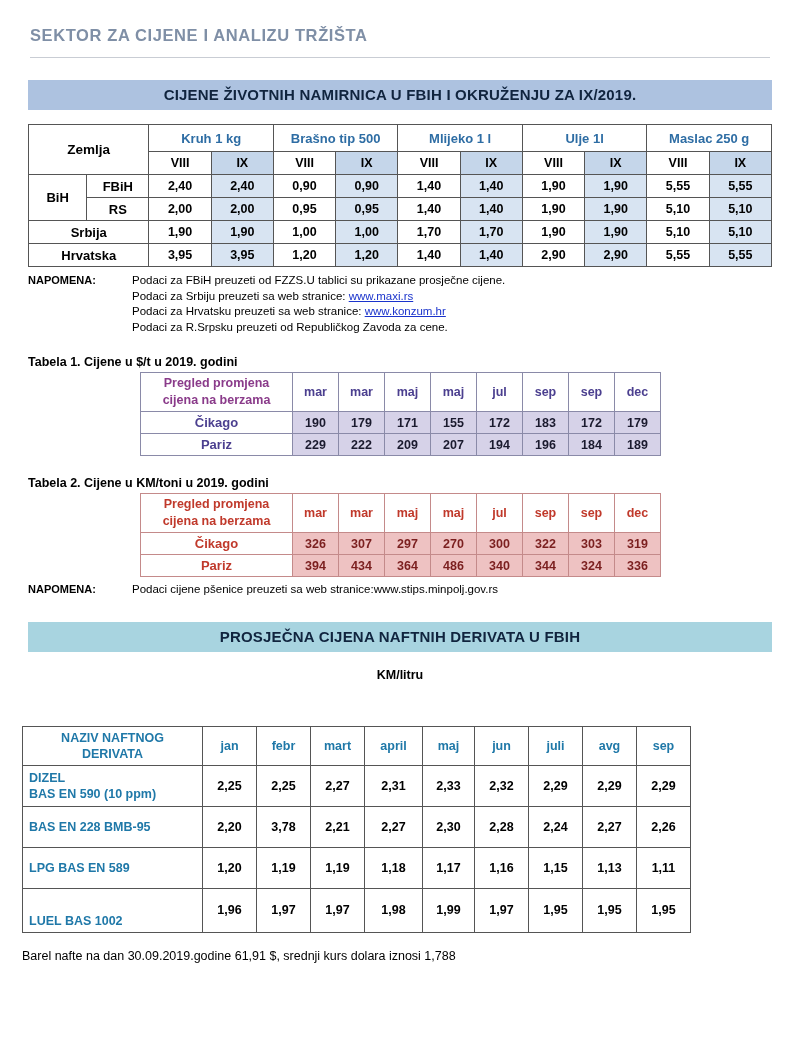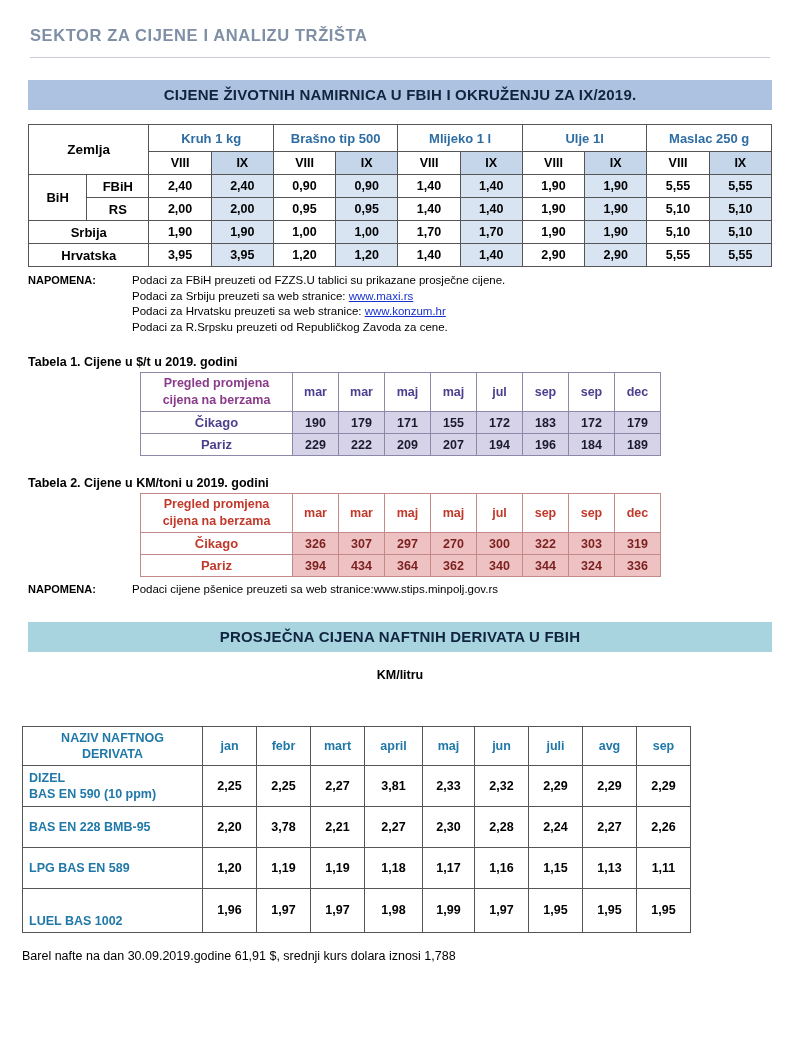--- a/index.html
+++ b/index.html
@@ -431,21 +431,21 @@
           <td class="v">300</td>
           <td class="v">322</td>
           <td class="v">303</td>
           <td class="v">319</td>
         </tr>
         <tr>
           <td class="rlabel">Pariz</td>
           <td class="v">394</td>
           <td class="v">434</td>
           <td class="v">364</td>
-          <td class="v">362</td>
+          <td class="v">486</td>
           <td class="v">340</td>
           <td class="v">344</td>
           <td class="v">324</td>
           <td class="v">336</td>
         </tr>
       </tbody>
     </table>
   </div>
 
   <div class="notes" style="margin-top:5px">
@@ -491,21 +491,21 @@
           <td class="hdr">sep</td>
         </tr>
         <tr>
           <td class="name">
             <span>DIZEL</span><br>
             <span>BAS EN 590 (10 ppm)</span>
           </td>
           <td>2,25</td>
           <td>2,25</td>
           <td>2,27</td>
-          <td>3,81</td>
+          <td>2,31</td>
           <td>2,33</td>
           <td>2,32</td>
           <td>2,29</td>
           <td>2,29</td>
           <td>2,29</td>
         </tr>
         <tr>
           <td class="name">BAS EN 228 BMB-95</td>
           <td>2,20</td>
           <td>3,78</td>

